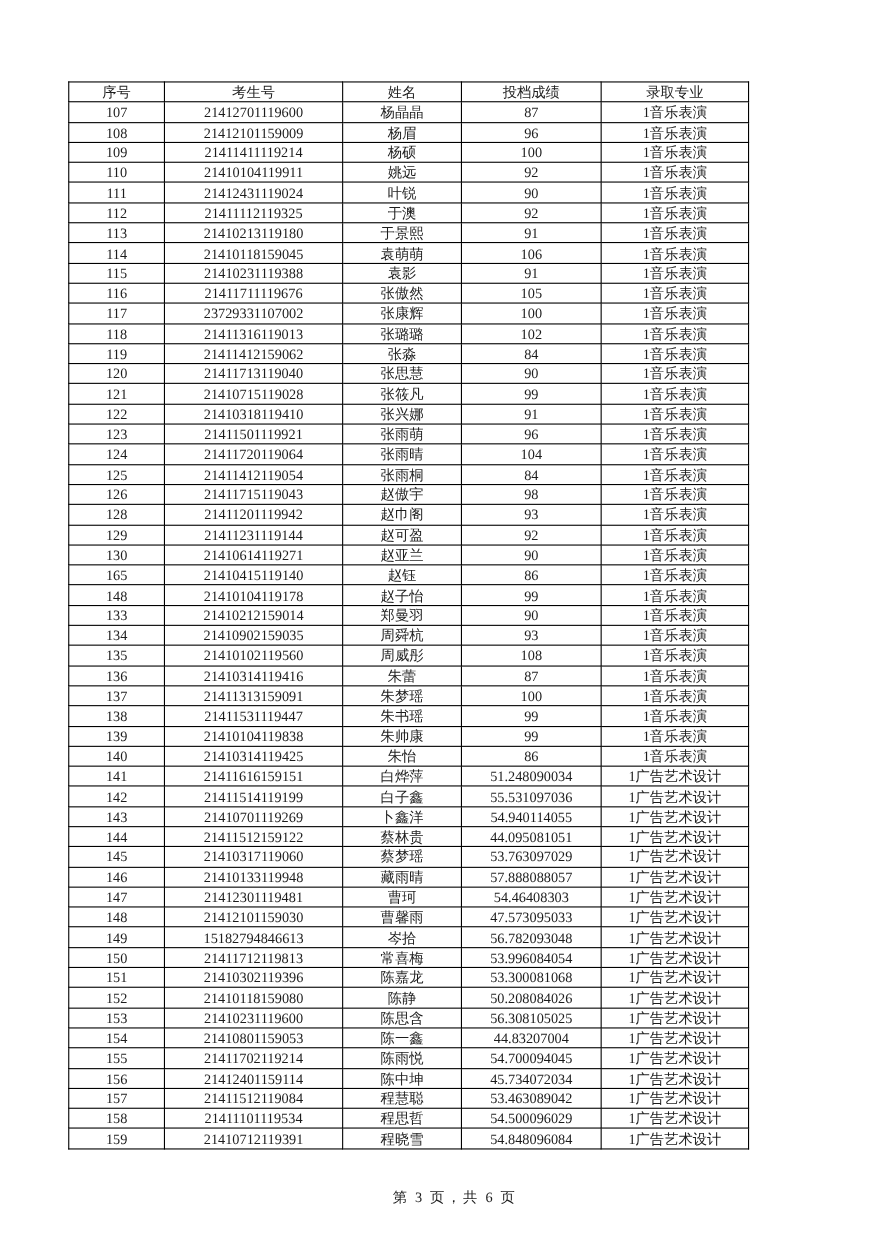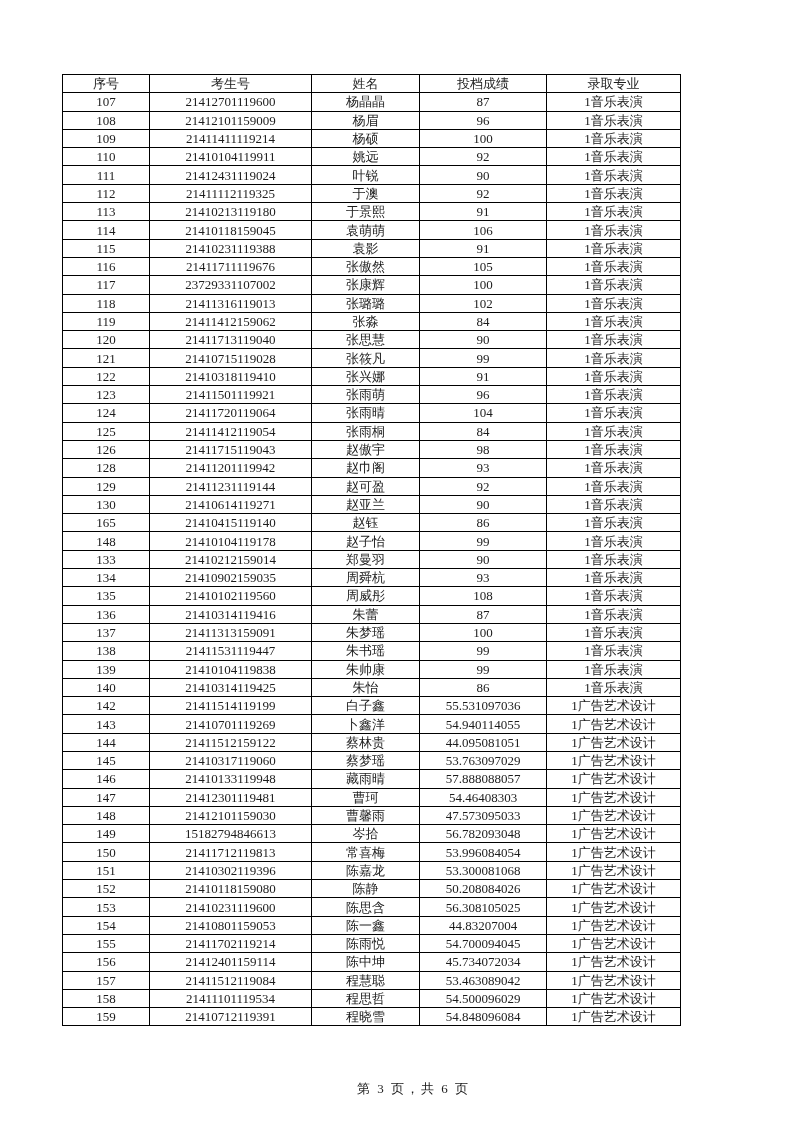--- a/index.html
+++ b/index.html
@@ -295,20 +295,27 @@
           <td>1音乐表演</td>
         </tr>
         <tr>
           <td>140</td>
           <td>21410314119425</td>
           <td>朱怡</td>
           <td>86</td>
           <td>1音乐表演</td>
         </tr>
         <tr>
+          <td>141</td>
+          <td>21411616159151</td>
+          <td>白烨萍</td>
+          <td>51.248090034</td>
+          <td>1广告艺术设计</td>
+        </tr>
+        <tr>
           <td>142</td>
           <td>21411514119199</td>
           <td>白子鑫</td>
           <td>55.531097036</td>
           <td>1广告艺术设计</td>
         </tr>
         <tr>
           <td>143</td>
           <td>21410701119269</td>
           <td>卜鑫洋</td>

